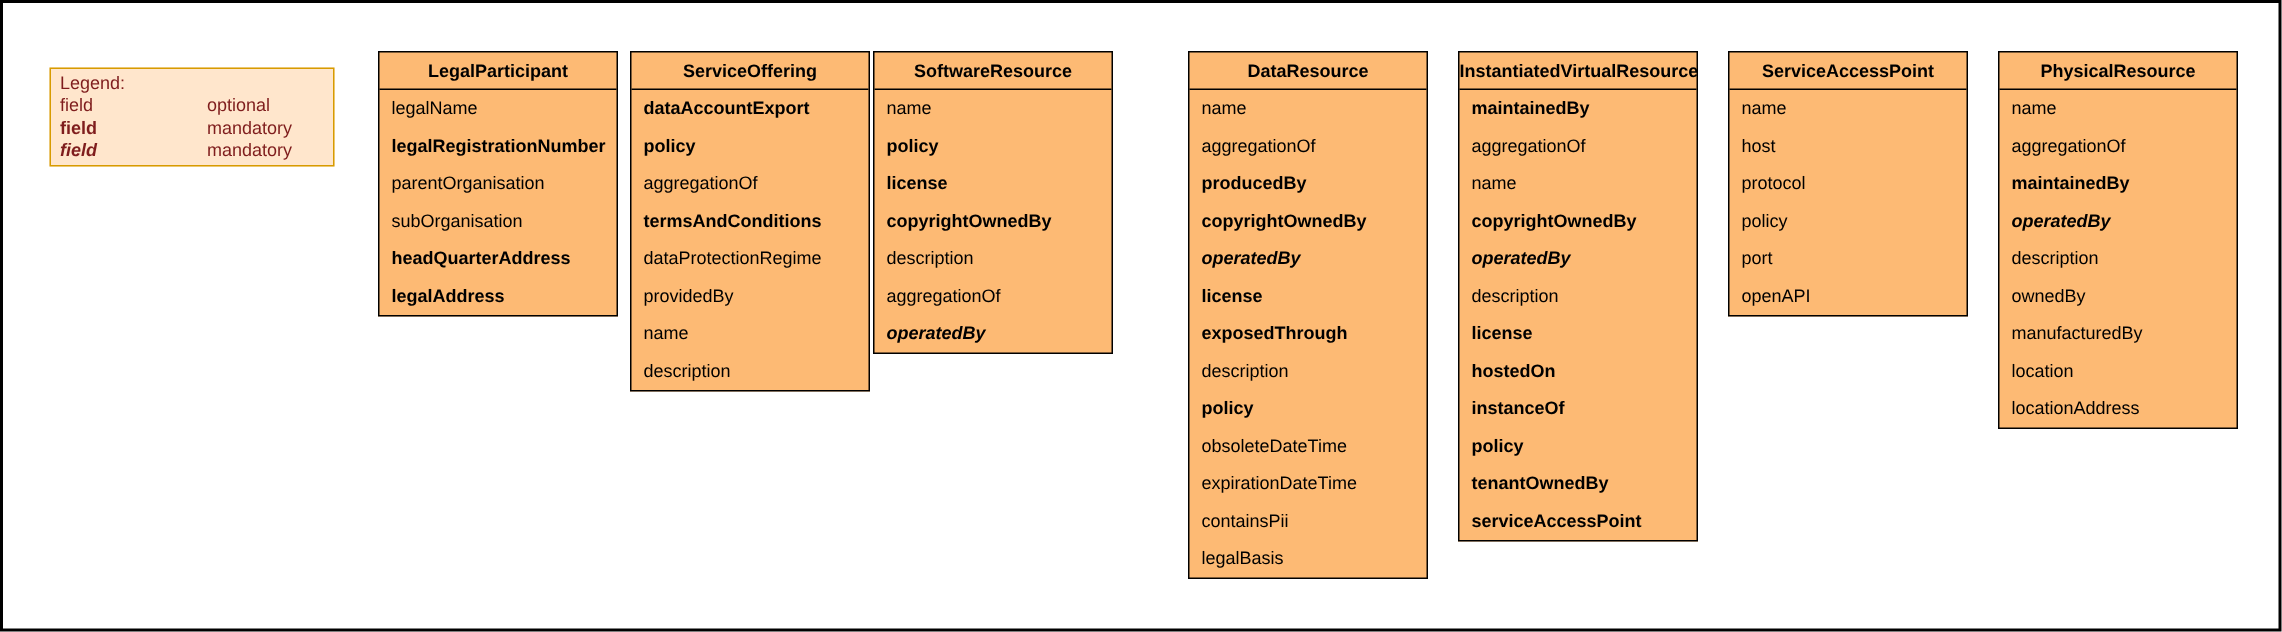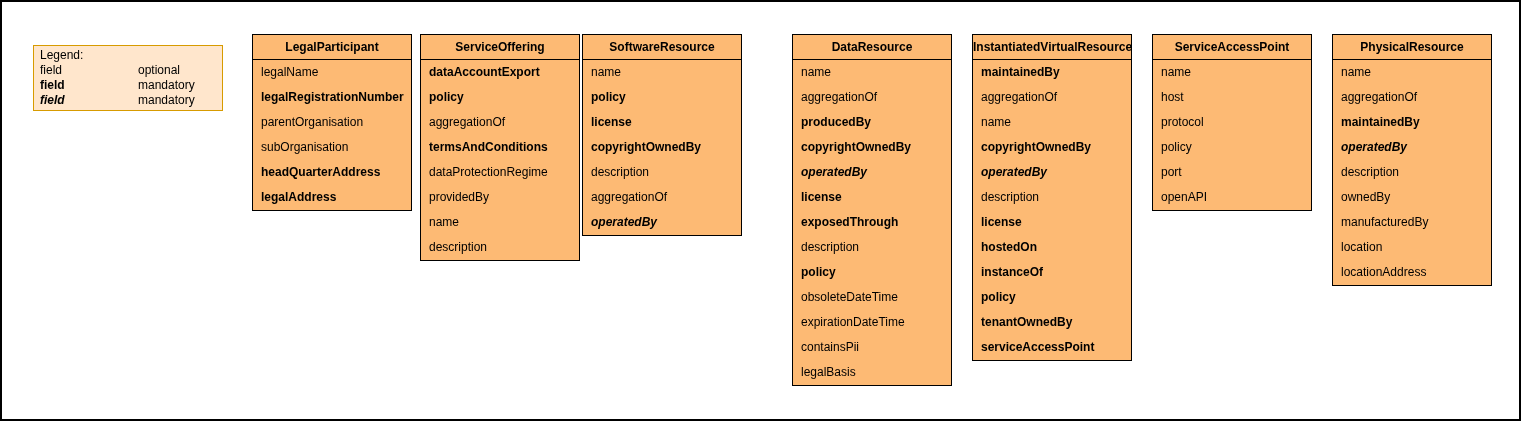--- a/index.html
+++ b/index.html
@@ -21,21 +21,21 @@
     position: absolute;
     left: 31px;
     top: 43px;
     width: 190px;
     height: 66px;
     background: #FFE6CC;
     border: 1px solid #D79B00;
     font-size: 12px;
     line-height: 15px;
     padding: 2px 6px;
-    color: #000000;
+    color: #7f1d1d;
   }
   .legend-row { display: flex; }
   .legend-field { width: 98px; }
   
   .entity {
     position: absolute;
     top: 32px;
     width: 160px;
     background: #fdba74;
     border: 1px solid #000000;

